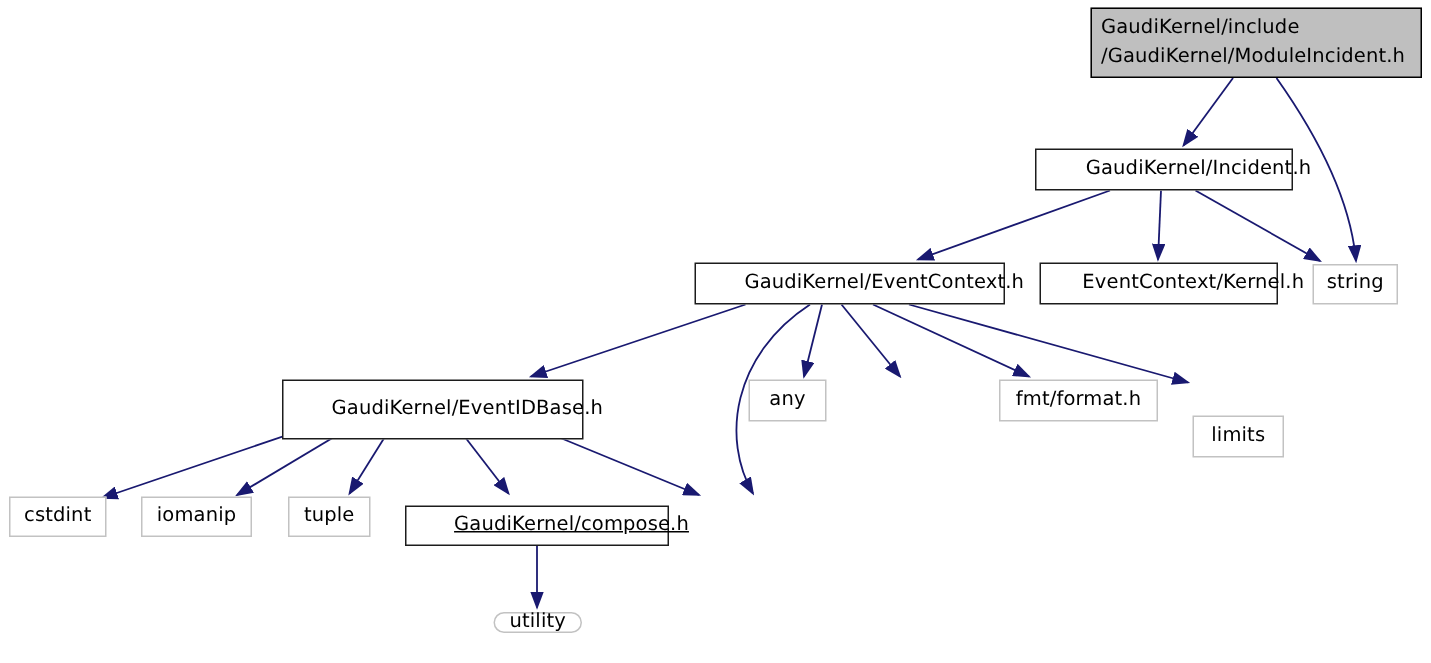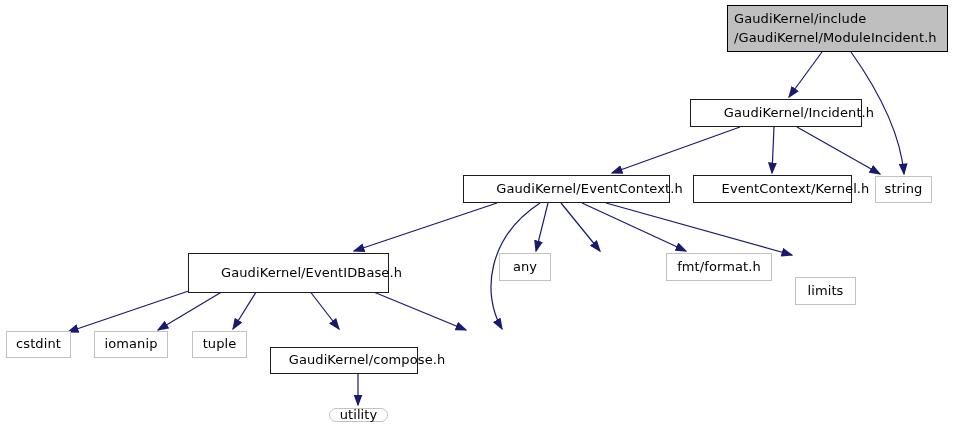--- a/index.html
+++ b/index.html
@@ -105,19 +105,19 @@
     </div>
     <div class="node external" style="left: 6px; top: 331px; width: 65px; height: 27px;">
       <span>cstdint</span>
     </div>
     <div class="node external" style="left: 94px; top: 331px; width: 74px; height: 27px;">
       <span>iomanip</span>
     </div>
     <div class="node external" style="left: 192px; top: 331px; width: 55px; height: 27px;">
       <span>tuple</span>
     </div>
-    <div class="node internal" style="left: 270px; top: 347px; width: 148px; height: 27px;">
+    <div class="node internal" style="left: 270px; top: 337px; width: 176px; height: 27px; text-decoration: underline;">
       <span>GaudiKernel/compose.h</span>
     </div>
     <div class="node external" style="left: 329px; top: 408px; width: 59px; height: 14px; border-radius: 10px;">
       <span>utility</span>
     </div>
   </div>
 
 </body></html>

